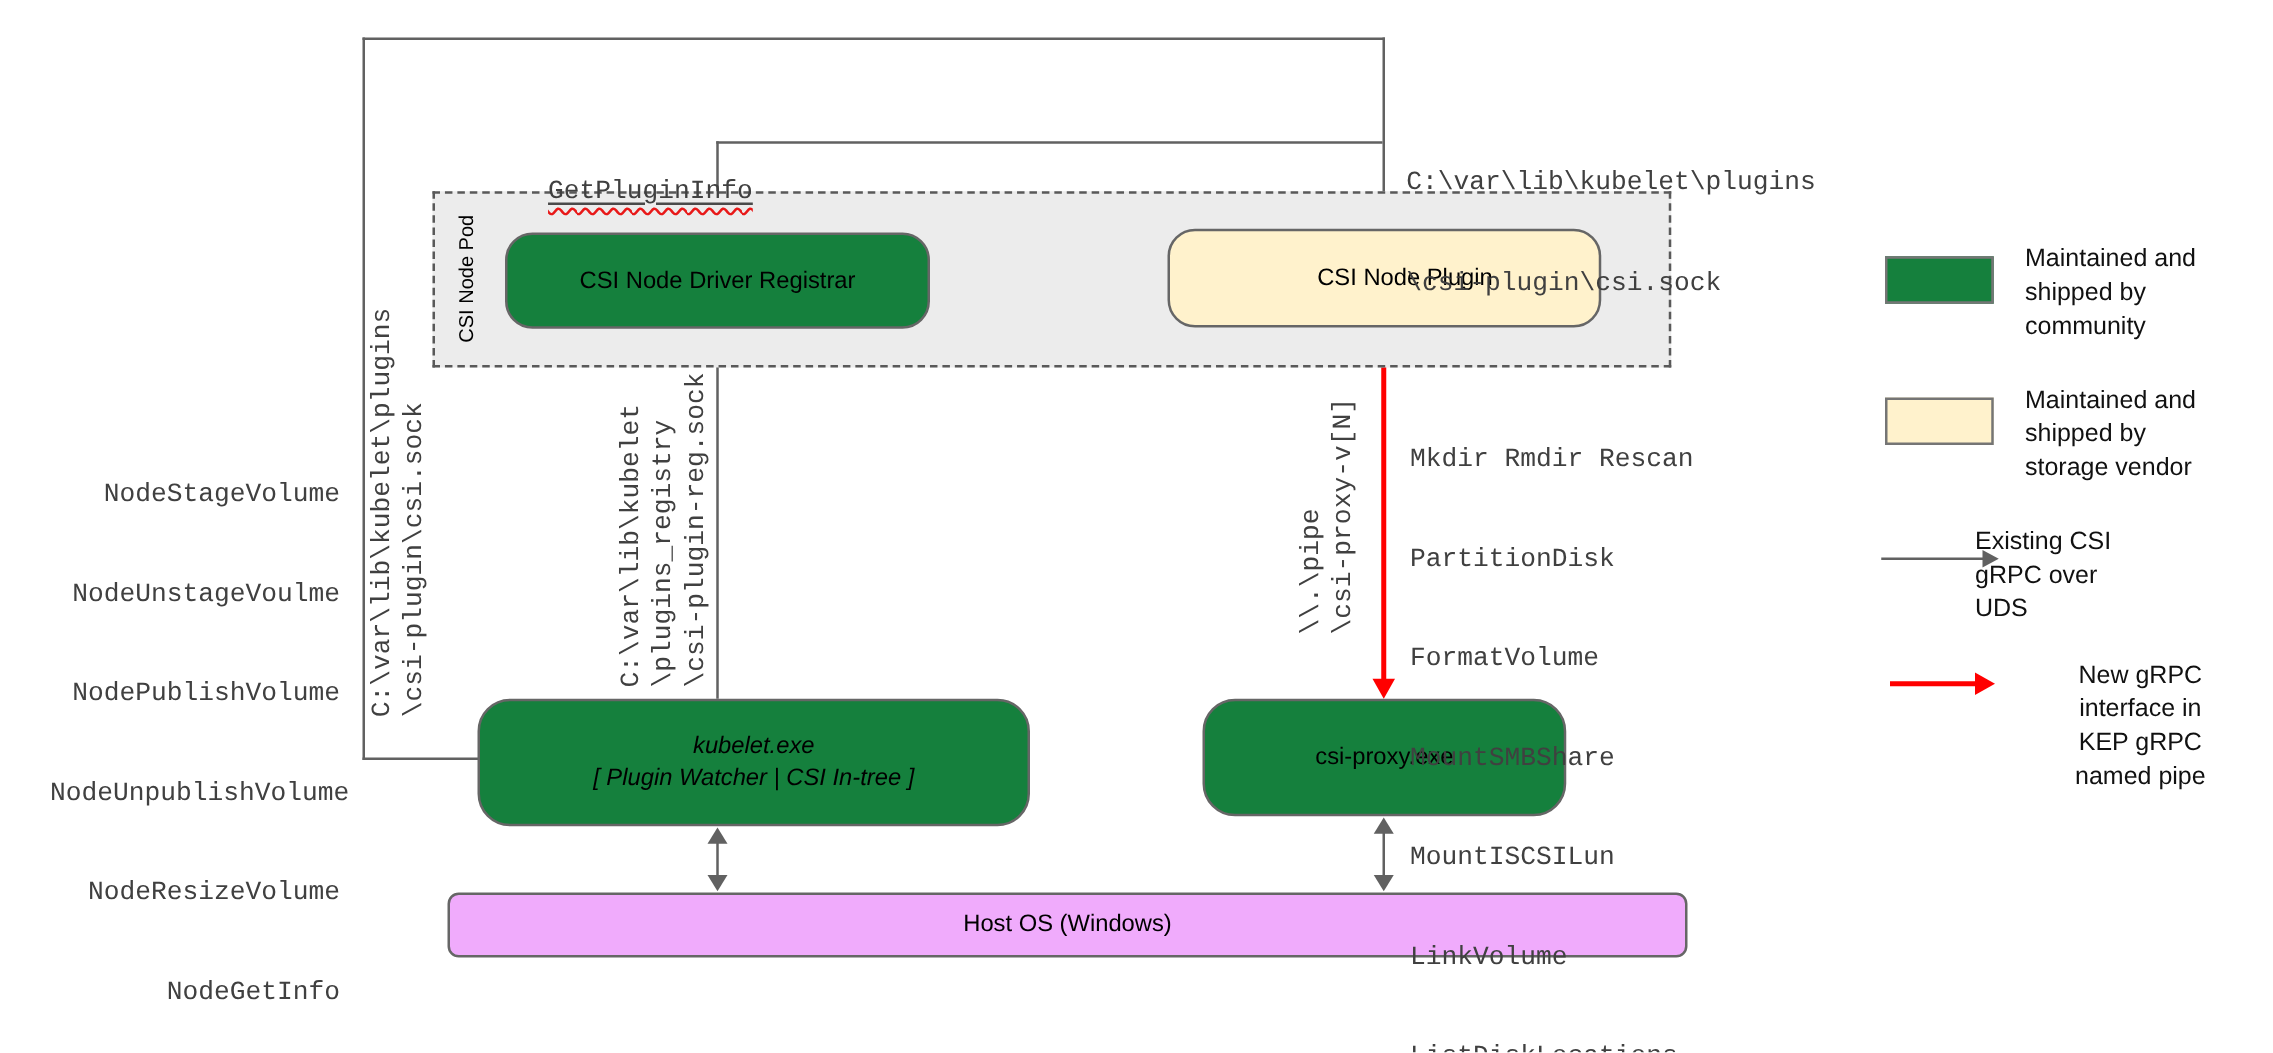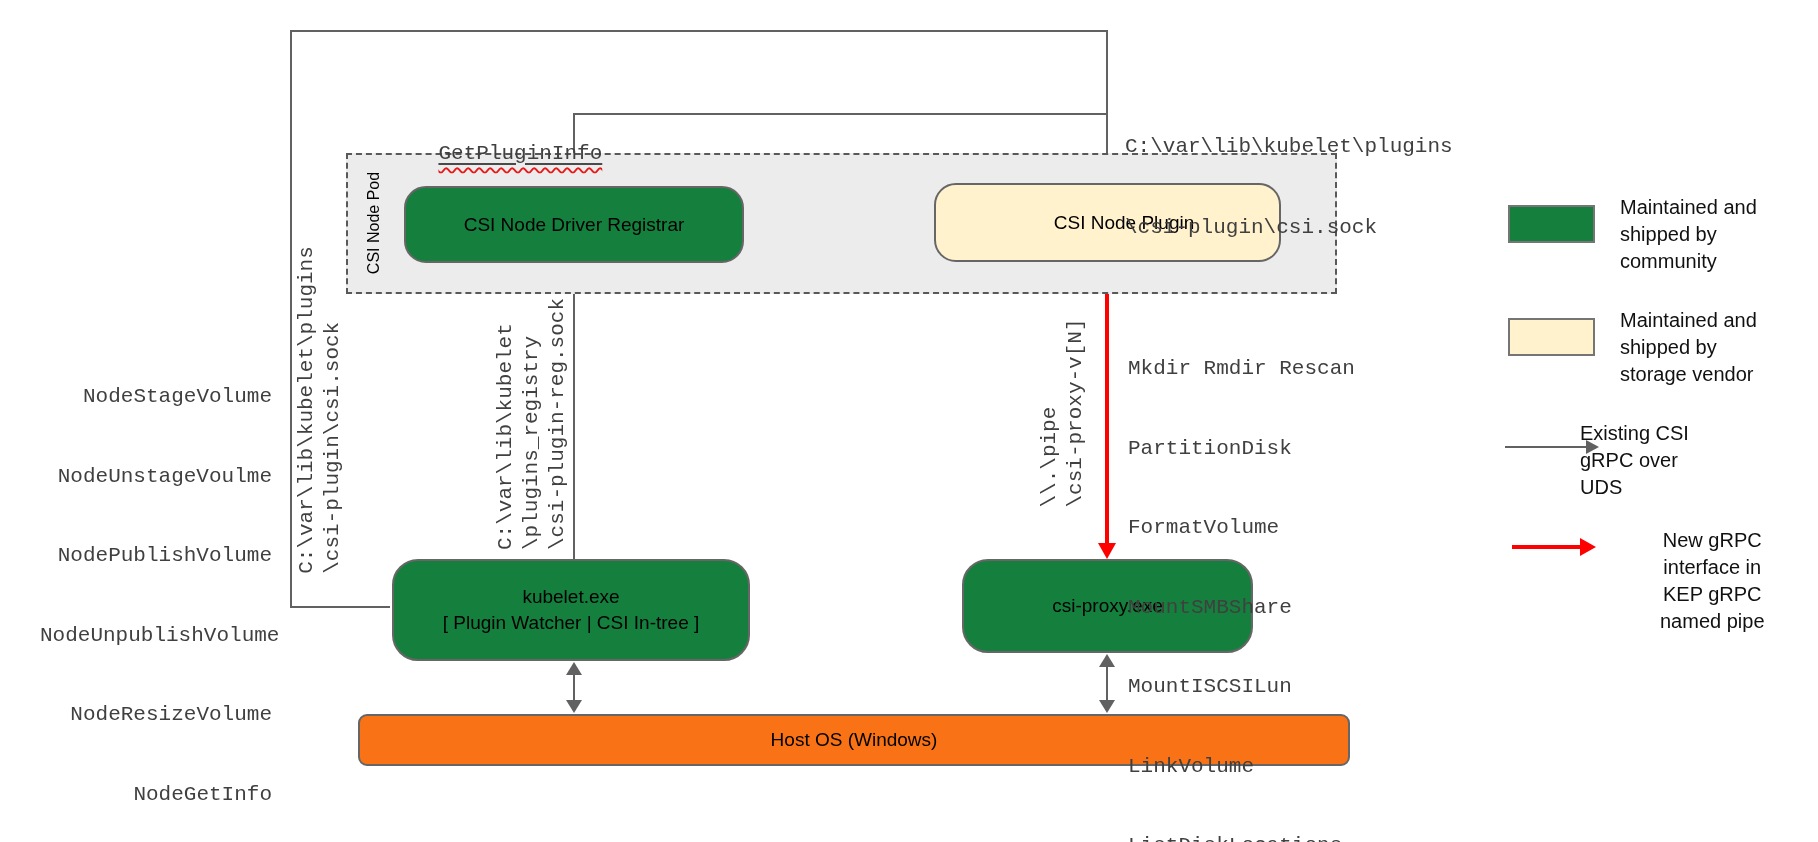--- a/index.html
+++ b/index.html
@@ -13,21 +13,21 @@
   }
   .sans{font-family:"Liberation Sans","DejaVu Sans",sans-serif;color:#000;}
   .abs{position:absolute;}
   .box{
     position:absolute;border:2px solid #666;display:flex;flex-direction:column;
     align-items:center;justify-content:center;text-align:center;
     font-size:19px;line-height:26px;color:#000;box-sizing:border-box;
   }
   .green{background:#15803d;}
   .yellow{background:#fff2cc;padding-left:33px;}
-  .blue{background:#f97316;}
+  .blue{background:#f0abfc;}
   .pod{
     position:absolute;background:#ececec;border:2px dashed #595959;box-sizing:border-box;
   }
   .hline,.vline{position:absolute;background:#616161;}
   .redline{position:absolute;background:#ff0000;}
   .tri{position:absolute;width:0;height:0;}
   .tri-down{border-left:8px solid transparent;border-right:8px solid transparent;border-top:13px solid #616161;}
   .tri-up{border-left:8px solid transparent;border-right:8px solid transparent;border-bottom:13px solid #616161;}
   .tri-right{border-top:7px solid transparent;border-bottom:7px solid transparent;border-left:13px solid #616161;}
   .tri-down-red{border-left:9px solid transparent;border-right:9px solid transparent;border-top:16px solid #ff0000;}
@@ -79,21 +79,21 @@
   <div class="rot podlabel sans" style="left:374px;top:223px;">CSI Node Pod</div>
 
   <div class="box green" style="left:404px;top:186px;width:340px;height:77px;border-radius:22px;">
     <span>CSI Node Driver Registrar</span>
   </div>
 
   <div class="box yellow" style="left:934px;top:183px;width:347px;height:79px;border-radius:22px;">
     <span>CSI Node Plugin</span>
   </div>
 
-  <div class="box green" style="left:392px;top:559px;width:358px;height:102px;border-radius:26px;">
+  <div class="box green" style="left:382px;top:559px;width:442px;height:102px;border-radius:26px;font-style:italic;">
     <span>kubelet.exe</span>
     <span>[ Plugin Watcher | CSI In-tree ]</span>
   </div>
 
   <div class="box green" style="left:962px;top:559px;width:291px;height:94px;border-radius:26px;">
     <span>csi-proxy.exe</span>
   </div>
 
   <div class="box blue" style="left:358px;top:714px;width:992px;height:52px;border-radius:9px;">
     <span>Host OS (Windows)</span>

